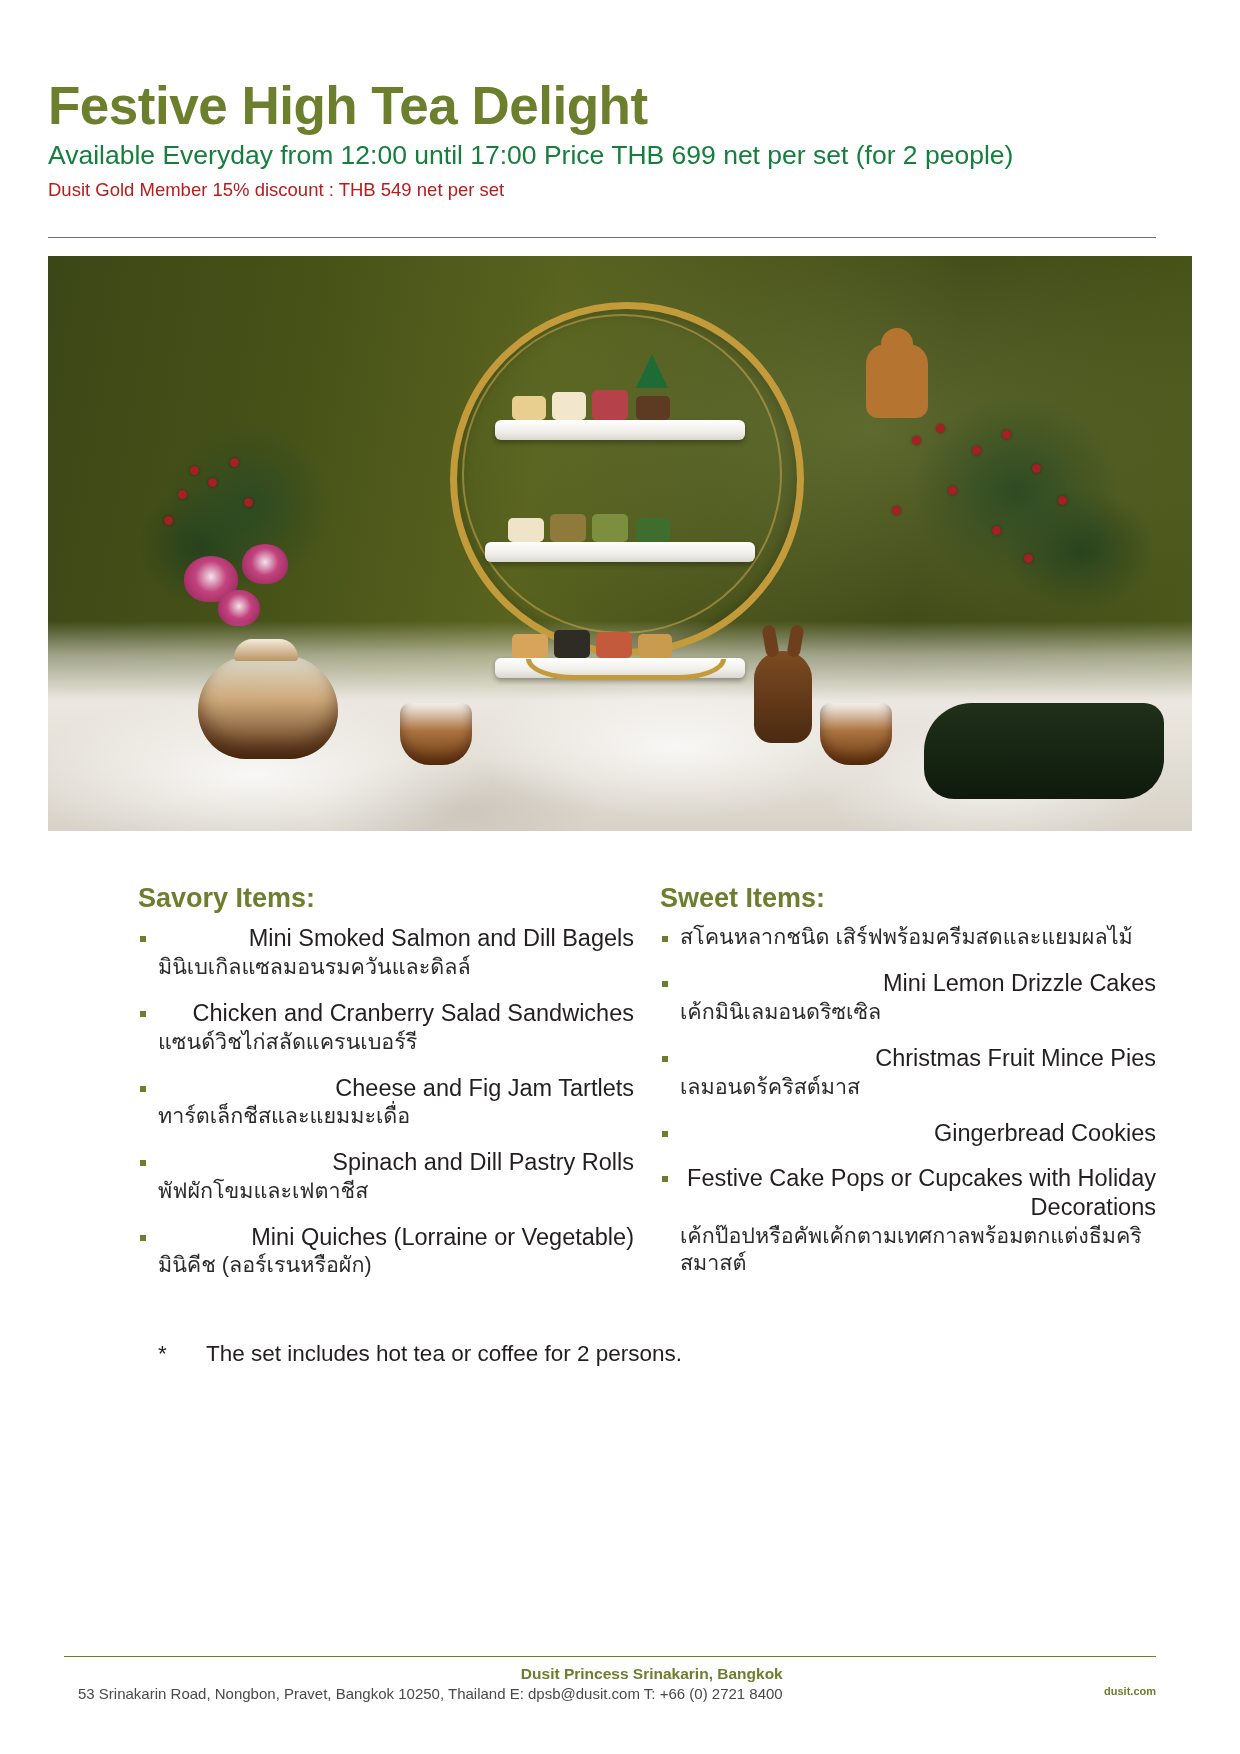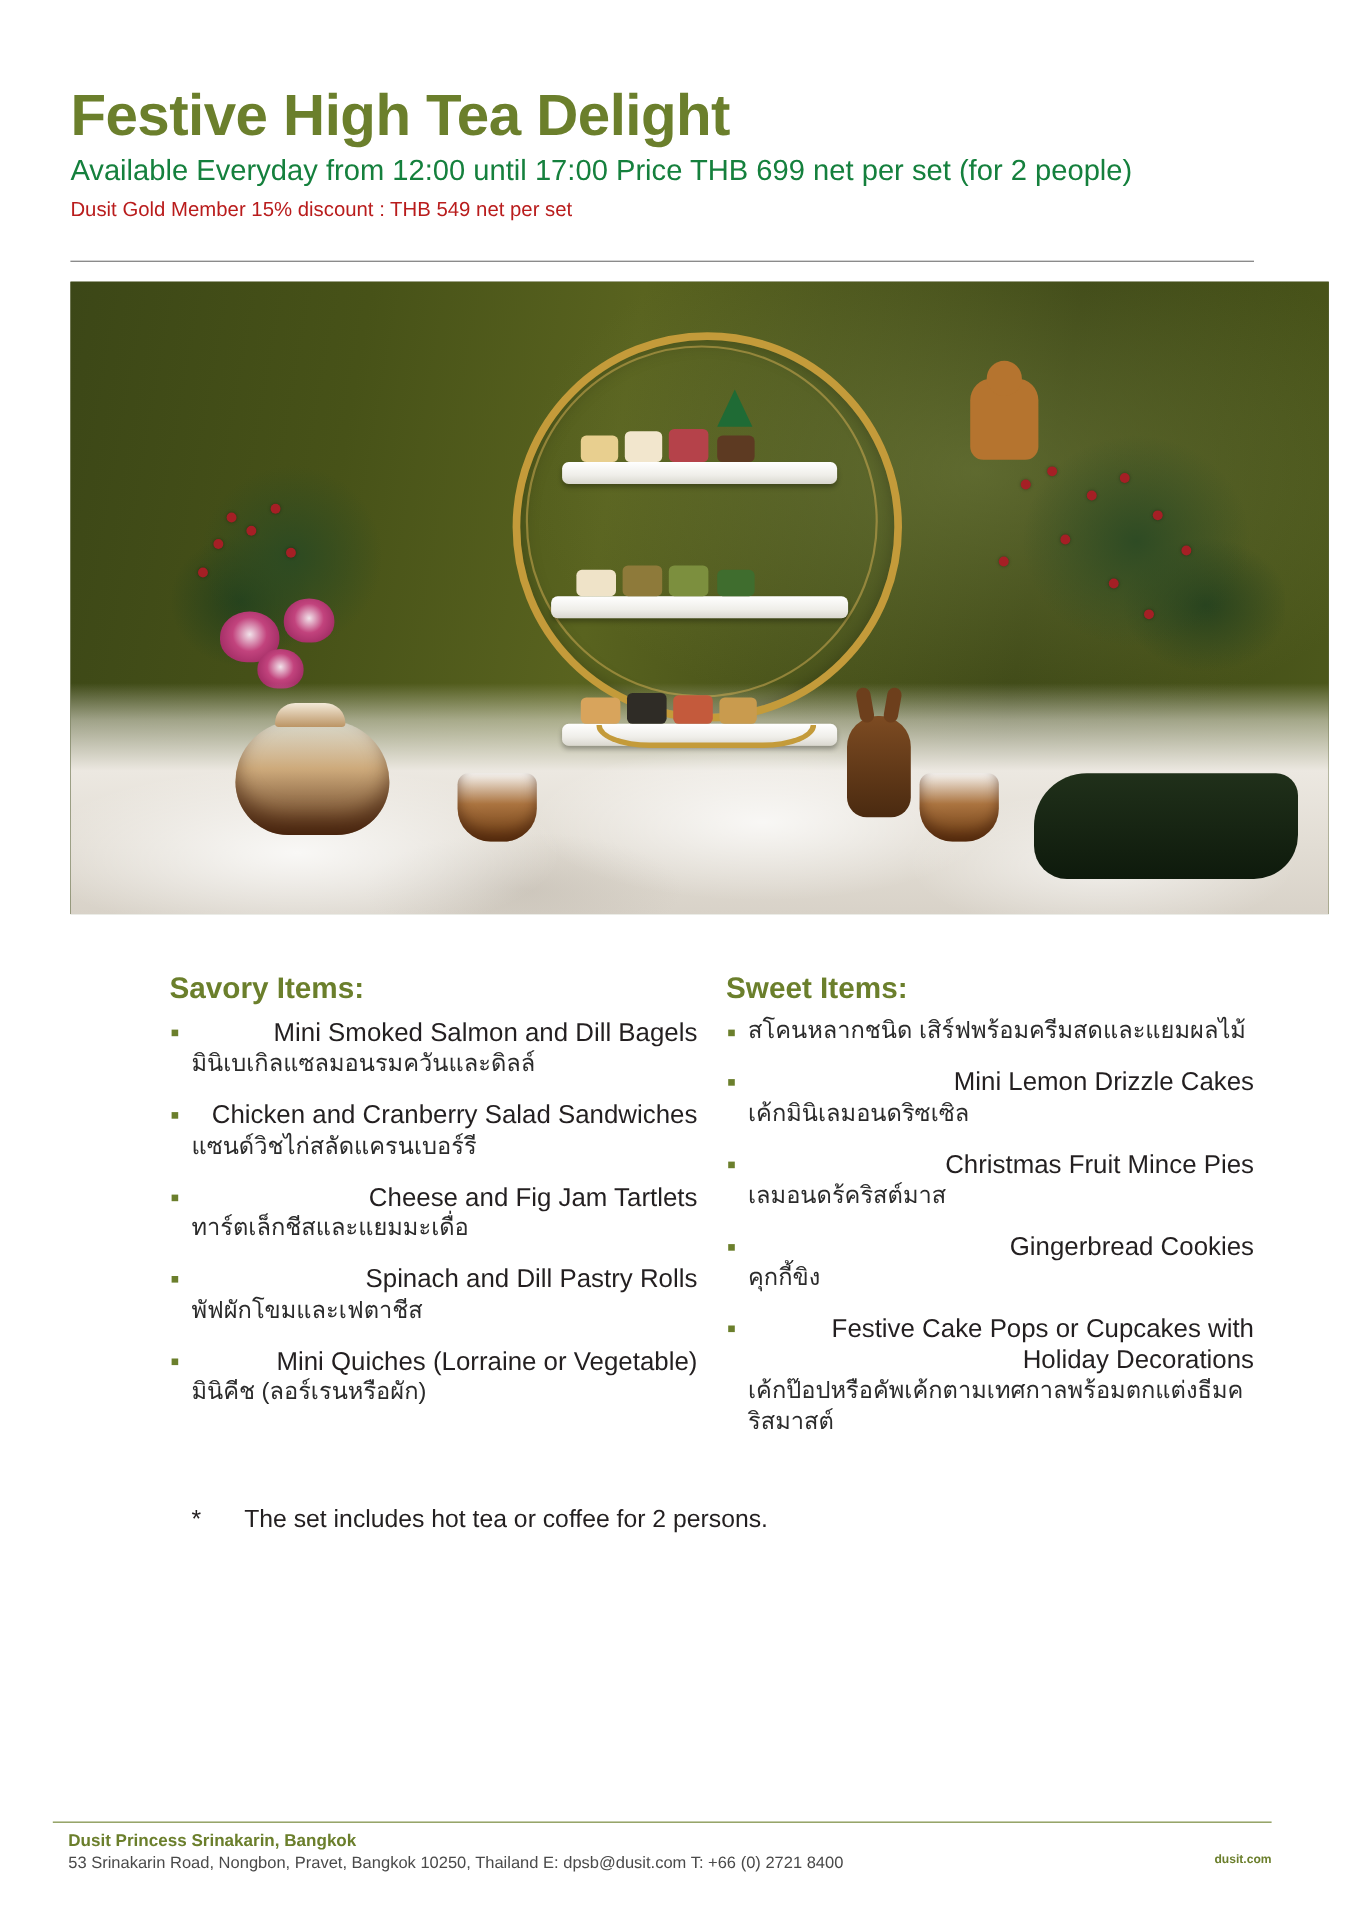--- a/index.html
+++ b/index.html
@@ -13,21 +13,21 @@
     font-family: "Liberation Sans", sans-serif;
     color: #231f20;
     position: relative;
     overflow: hidden;
   }
   .page {
     position: relative;
     width: 1204px;
     height: 1754px;
     box-sizing: border-box;
-    padding: 0 64px;
+    padding: 0 48px;
   }
 
   
   .header {
     padding-top: 78px;
   }
   .title {
     font-size: 53px;
     font-weight: bold;
     color: #6b7f2c;
@@ -288,23 +288,24 @@
     padding-left: 110px;
     font-size: 22.5px;
     color: #231f20;
     display: flex;
   }
   .footnote .star { width: 48px; }
 
   
   .footer {
     position: absolute;
-    left: 48px;
+    left: 64px;
     right: 48px;
     bottom: 52px;
+    text-align: right;
   }
   .footer-rule {
     border-top: 1.2px solid #6b7f2c;
     margin-bottom: 8px;
     width: 100%;
   }
   .footer-inner {
     display: flex;
     align-items: flex-start;
     justify-content: space-between;
@@ -448,21 +449,20 @@
         <li>
           <span class="en">Mini Lemon Drizzle Cakes</span>
           <span class="th">เค้กมินิเลมอนดริซเซิล</span>
         </li>
         <li>
           <span class="en">Christmas Fruit Mince Pies</span>
           <span class="th">เลมอนดร้คริสต์มาส</span>
         </li>
         <li>
           <span class="en">Gingerbread Cookies</span>
-          <span class="th">คุกกี้ขิง</span>
         </li>
         <li>
           <span class="en">Festive Cake Pops or Cupcakes with Holiday Decorations</span>
           <span class="th">เค้กป๊อปหรือคัพเค้กตามเทศกาลพร้อมตกแต่งธีมคริสมาสต์</span>
         </li>
       </ul>
     </div>
 
   </div>
 

